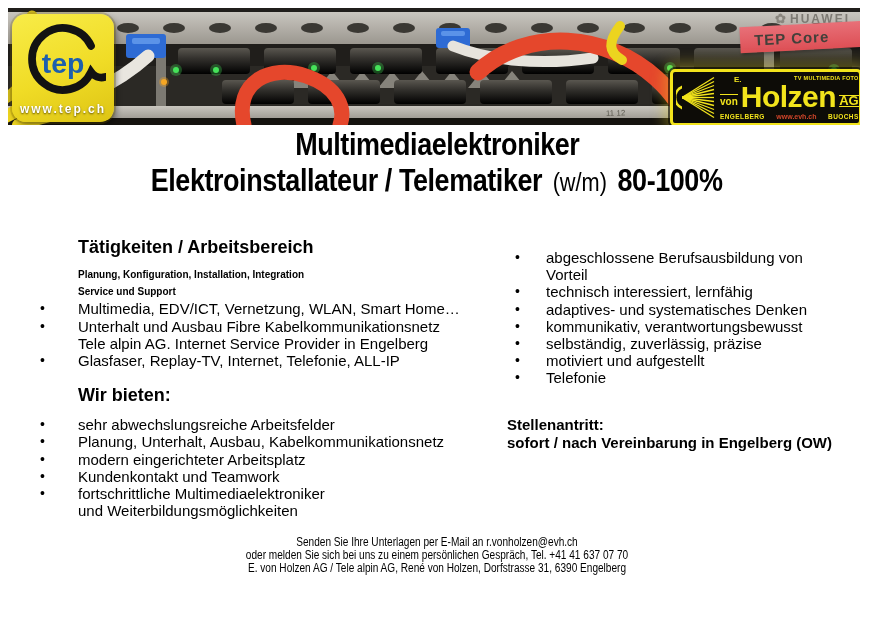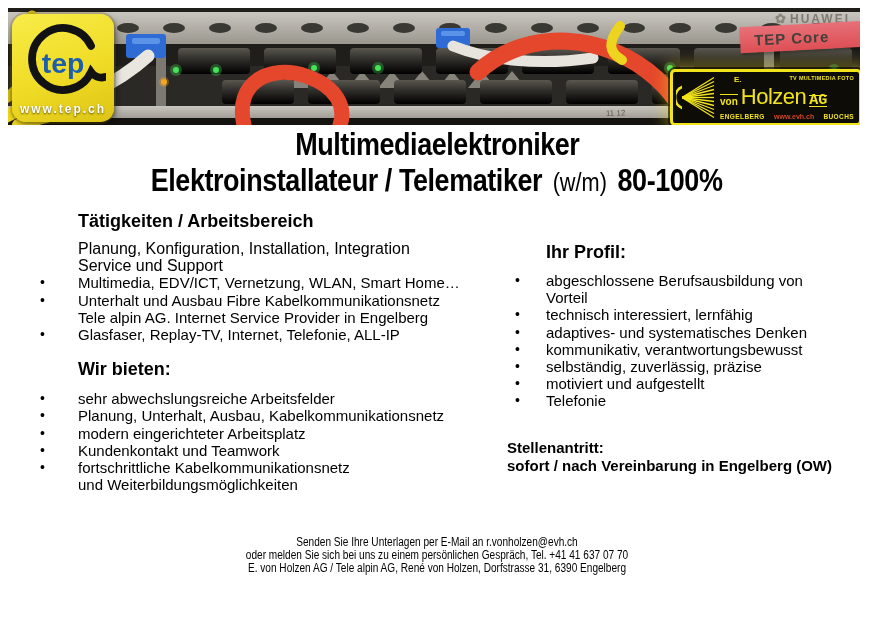--- a/index.html
+++ b/index.html
@@ -48,40 +48,40 @@
     display:flex; align-items:stretch; padding:3px 5px 3px 3px;
     box-shadow:0 0 0 2px rgba(0,0,0,.6), 0 0 14px 6px rgba(240,220,40,.35);
   }
   .holzen-burst { width:40px; height:100%; flex:0 0 auto; }
   .holzen-main { flex:1; display:flex; flex-direction:column; justify-content:space-between; padding-left:4px; }
   .holzen-row-top { display:flex; justify-content:space-between; align-items:flex-start; }
   .holzen-initial { color:#f2e41c; font-size:8px; font-weight:bold; margin-left:14px; }
   .holzen-tagline { color:#f2e41c; font-size:5.5px; font-weight:bold; letter-spacing:.3px; }
   .holzen-row-name { display:flex; align-items:flex-end; gap:3px; margin-top:-4px; }
   .holzen-von { color:#f2e41c; font-size:10px; font-weight:bold; border-top:1.5px solid #f2e41c; padding-top:1px; }
-  .holzen-name { color:#f2e41c; font-size:22px; font-weight:normal; line-height:20px; letter-spacing:-.5px; }
-  .holzen-ag { color:#f2e41c; font-size:15px; font-weight:bold; border-top:1.5px solid #f2e41c; border-bottom:1.5px solid #f2e41c; line-height:10px;font-family:Liberation Mono, monospace; }
+  .holzen-name { color:#f2e41c; font-size:30px; font-weight:bold; line-height:20px; letter-spacing:-.5px; }
+  .holzen-ag { color:#f2e41c; font-size:13px; font-weight:bold; border-top:1.5px solid #f2e41c; border-bottom:1.5px solid #f2e41c; line-height:10px; }
   .holzen-row-bottom { display:flex; justify-content:space-between; align-items:flex-end; }
   .holzen-city { color:#f2e41c; font-size:6.5px; font-weight:bold; letter-spacing:.4px; }
   .holzen-url { color:#d0452a; font-size:7px; font-weight:bold; }
 
   
   .title { position:absolute; left:0; top:129px; width:874px; text-align:center; line-height:31px; white-space:nowrap; }
   .title-line { display:inline-block; transform:scaleX(.87); transform-origin:50% 50%; font-weight:bold; font-size:31px; letter-spacing:-.5px; }
   .title-mid { font-weight:normal; font-size:25px; letter-spacing:0; margin:0 4px; }
 
   
   .heading { font-size:18px; font-weight:bold; line-height:23px; }
-  .body-bold { font-size:16px; font-weight:normal; line-height:17.2px; white-space:pre-line; }
+  .body-bold { font-size:10px; font-weight:bold; line-height:17.2px; white-space:pre-line; }
   .bullets { list-style:none; }
   .bullet-item { display:grid; grid-template-columns:38px 1fr; }
   .dot { font-size:14px; line-height:17.2px; }
   .bullet-text { font-size:15px; line-height:17.2px; white-space:pre-line; }
 
-  .col-left { position:absolute; left:40px; top:210px; width:452px; }
+  .col-left { position:absolute; left:40px; top:236px; width:452px; }
   .col-left .heading { margin-left:38px; }
   .col-left .body-bold { margin-left:38px; margin-top:7px; }
   .col-left .bullets2 { margin-top:9px; }
   .col-left .heading2 { margin-top:15px; }
 
   .col-right { position:absolute; left:507px; top:241px; width:360px; }
   .col-right .heading { margin-left:39px; }
   .col-right .bullets { margin-top:8px; }
   .col-right .bullet-item { grid-template-columns:39px 1fr; }
   .col-right .dot { padding-left:8px; }
@@ -306,28 +306,27 @@
           <span class="bullet-text">modern eingerichteter Arbeitsplatz</span>
         </li>
 
         <li class="bullet-item">
           <span class="dot">•</span>
           <span class="bullet-text">Kundenkontakt und Teamwork</span>
         </li>
 
         <li class="bullet-item">
           <span class="dot">•</span>
-          <span class="bullet-text">fortschrittliche Kabelkommunikationsnetz
+          <span class="bullet-text">fortschrittliche Multimediaelektroniker
 und Weiterbildungsmöglichkeiten</span>
         </li>
       </ul>
   </div>
 
   <div class="col-right">
-    <div class="heading">Ihr Profil:</div>
     <ul class="bullets">
 
         <li class="bullet-item">
           <span class="dot">•</span>
           <span class="bullet-text">abgeschlossene Berufsausbildung von
 Vorteil</span>
         </li>
 
         <li class="bullet-item">
           <span class="dot">•</span>

